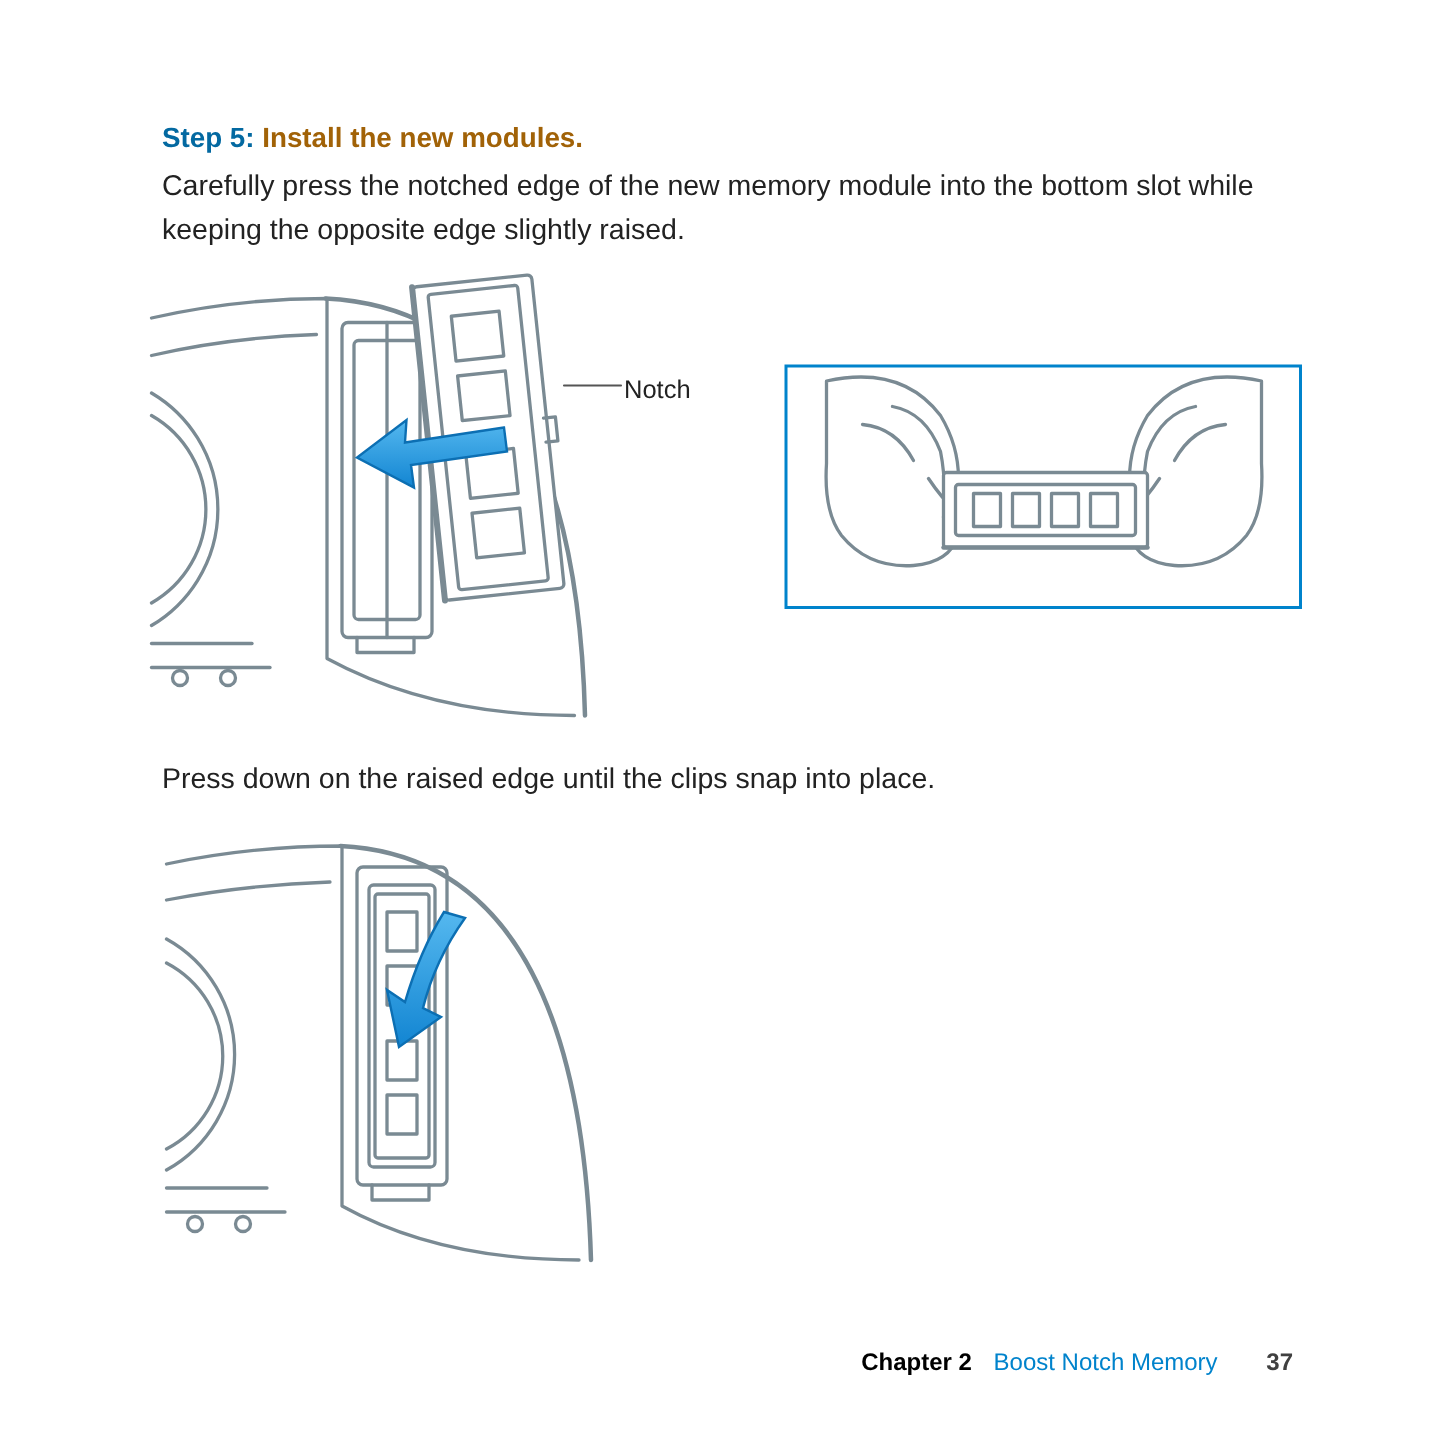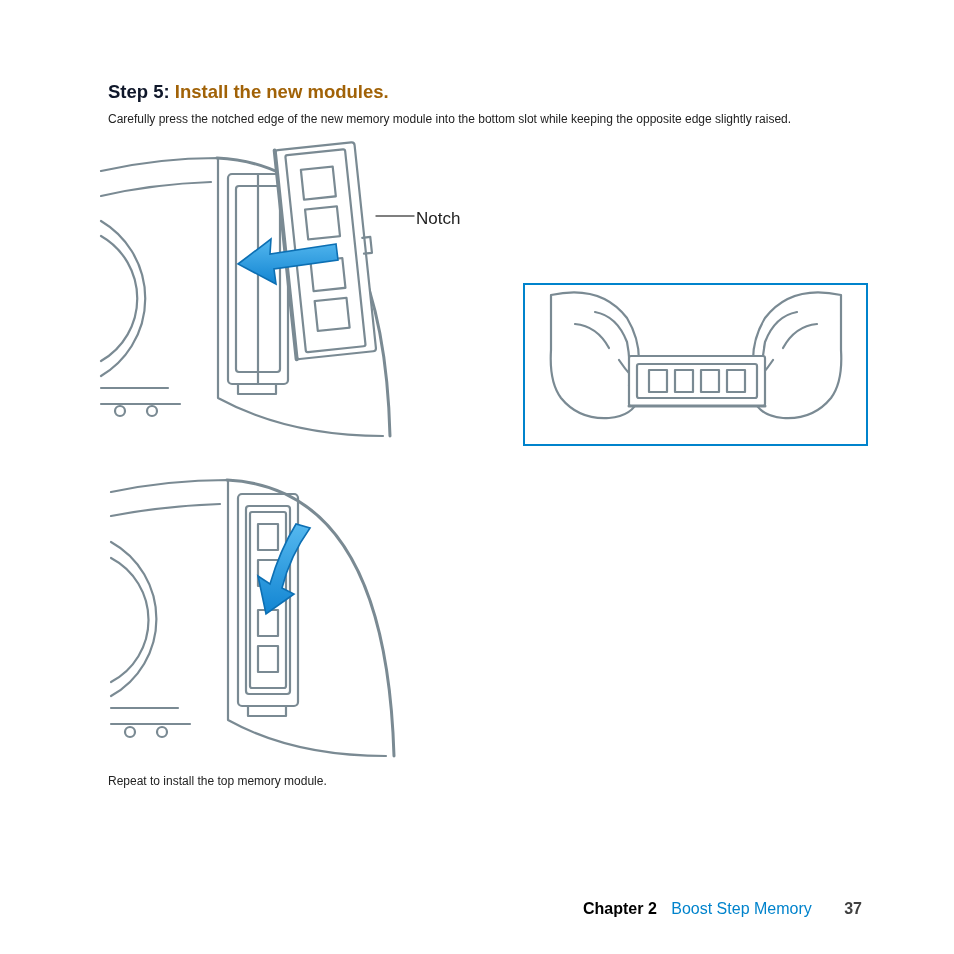--- a/index.html
+++ b/index.html
@@ -14,31 +14,31 @@
     position: absolute;
     left: 108px;
     top: 78px;
     width: 760px;
   }
   .step-line {
     font-size: 18.5px;
     line-height: 1.5;
     margin-bottom: 4px;
   }
-  .step-label { font-weight: 700; color: #0f172a; }
+  .step-label { font-weight: 700; color: #0369a1; }
   .step-title { font-weight: 700; color: #a16207; }
   .body-text {
-    font-size: 12px;
+    font-size: 19px;
     line-height: 1.55;
     color: #222;
     font-weight: 400;
   }
   .fig-row {
     display: flex;
-    align-items: flex-end;
+    align-items: flex-start;
     margin-top: 18px;
     margin-bottom: 18px;
     gap: 43px;
   }
   .fig1-wrap { position: relative; width: 372px; height: 300px; }
   .fig1-svg  { position: absolute; left: -10px; top: -10px; }
   .notch-label {
     position: absolute;
     left: 308px; top: 63px;
     font-size: 17px; color: #222;
@@ -151,20 +151,21 @@
             <rect x="144" y="80" width="18" height="22"></rect>
             <rect x="170" y="80" width="18" height="22"></rect>
             <rect x="196" y="80" width="18" height="22"></rect>
             <line x1="98" y1="116" x2="234" y2="116" stroke-width="3"></line>
           </g>
         </svg>
       </div>
     </div>
   </div>
 
+  <p class="body-text">Press down on the raised edge until the clips snap into place.</p>
 
   <div class="fig3-wrap">
     <svg width="320" height="300" viewBox="0 0 320 300">
       <g fill="none" stroke="#7a8a93" stroke-width="2.2" stroke-linejoin="round" stroke-linecap="round">
         <path d="M3 28 Q 60 16 120 16 L 120 256 Q 185 292 278 292"></path>
         <path d="M3 52 Q 55 42 112 40"></path>
         <path d="M3 244 Q 40 244 70 244"></path>
         <path d="M3 260 Q 45 260 82 260"></path>
         <path d="M119 16 Q 278 24 286 292" stroke-width="3"></path>
         <path d="M3 78 A 88 88 0 0 1 3 232"></path>
@@ -182,20 +183,19 @@
         <rect x="150" y="182" width="20" height="26"></rect>
         <path d="M140 242 l0 10 l38 0 l0 -10"></path>
       </g>
 
       <g>
         <path d="M188 60 Q 172 86 162 120 L150 112 L158 150 L186 130 L174 124 Q 182 92 202 64 Z" fill="url(#ga)" stroke="#0c6fb3" stroke-width="1.6"></path>
       </g>
     </svg>
   </div>
 
-  <p class="body-text">Repeat to install the top memory module.</p>
 </div>
 
 <div class="footer">
   <span class="chap">Chapter 2</span>
-  <span class="title">Boost Step Memory</span>
+  <span class="title">Boost Notch Memory</span>
   <span class="pno">37</span>
 </div>
 
 </body></html>

